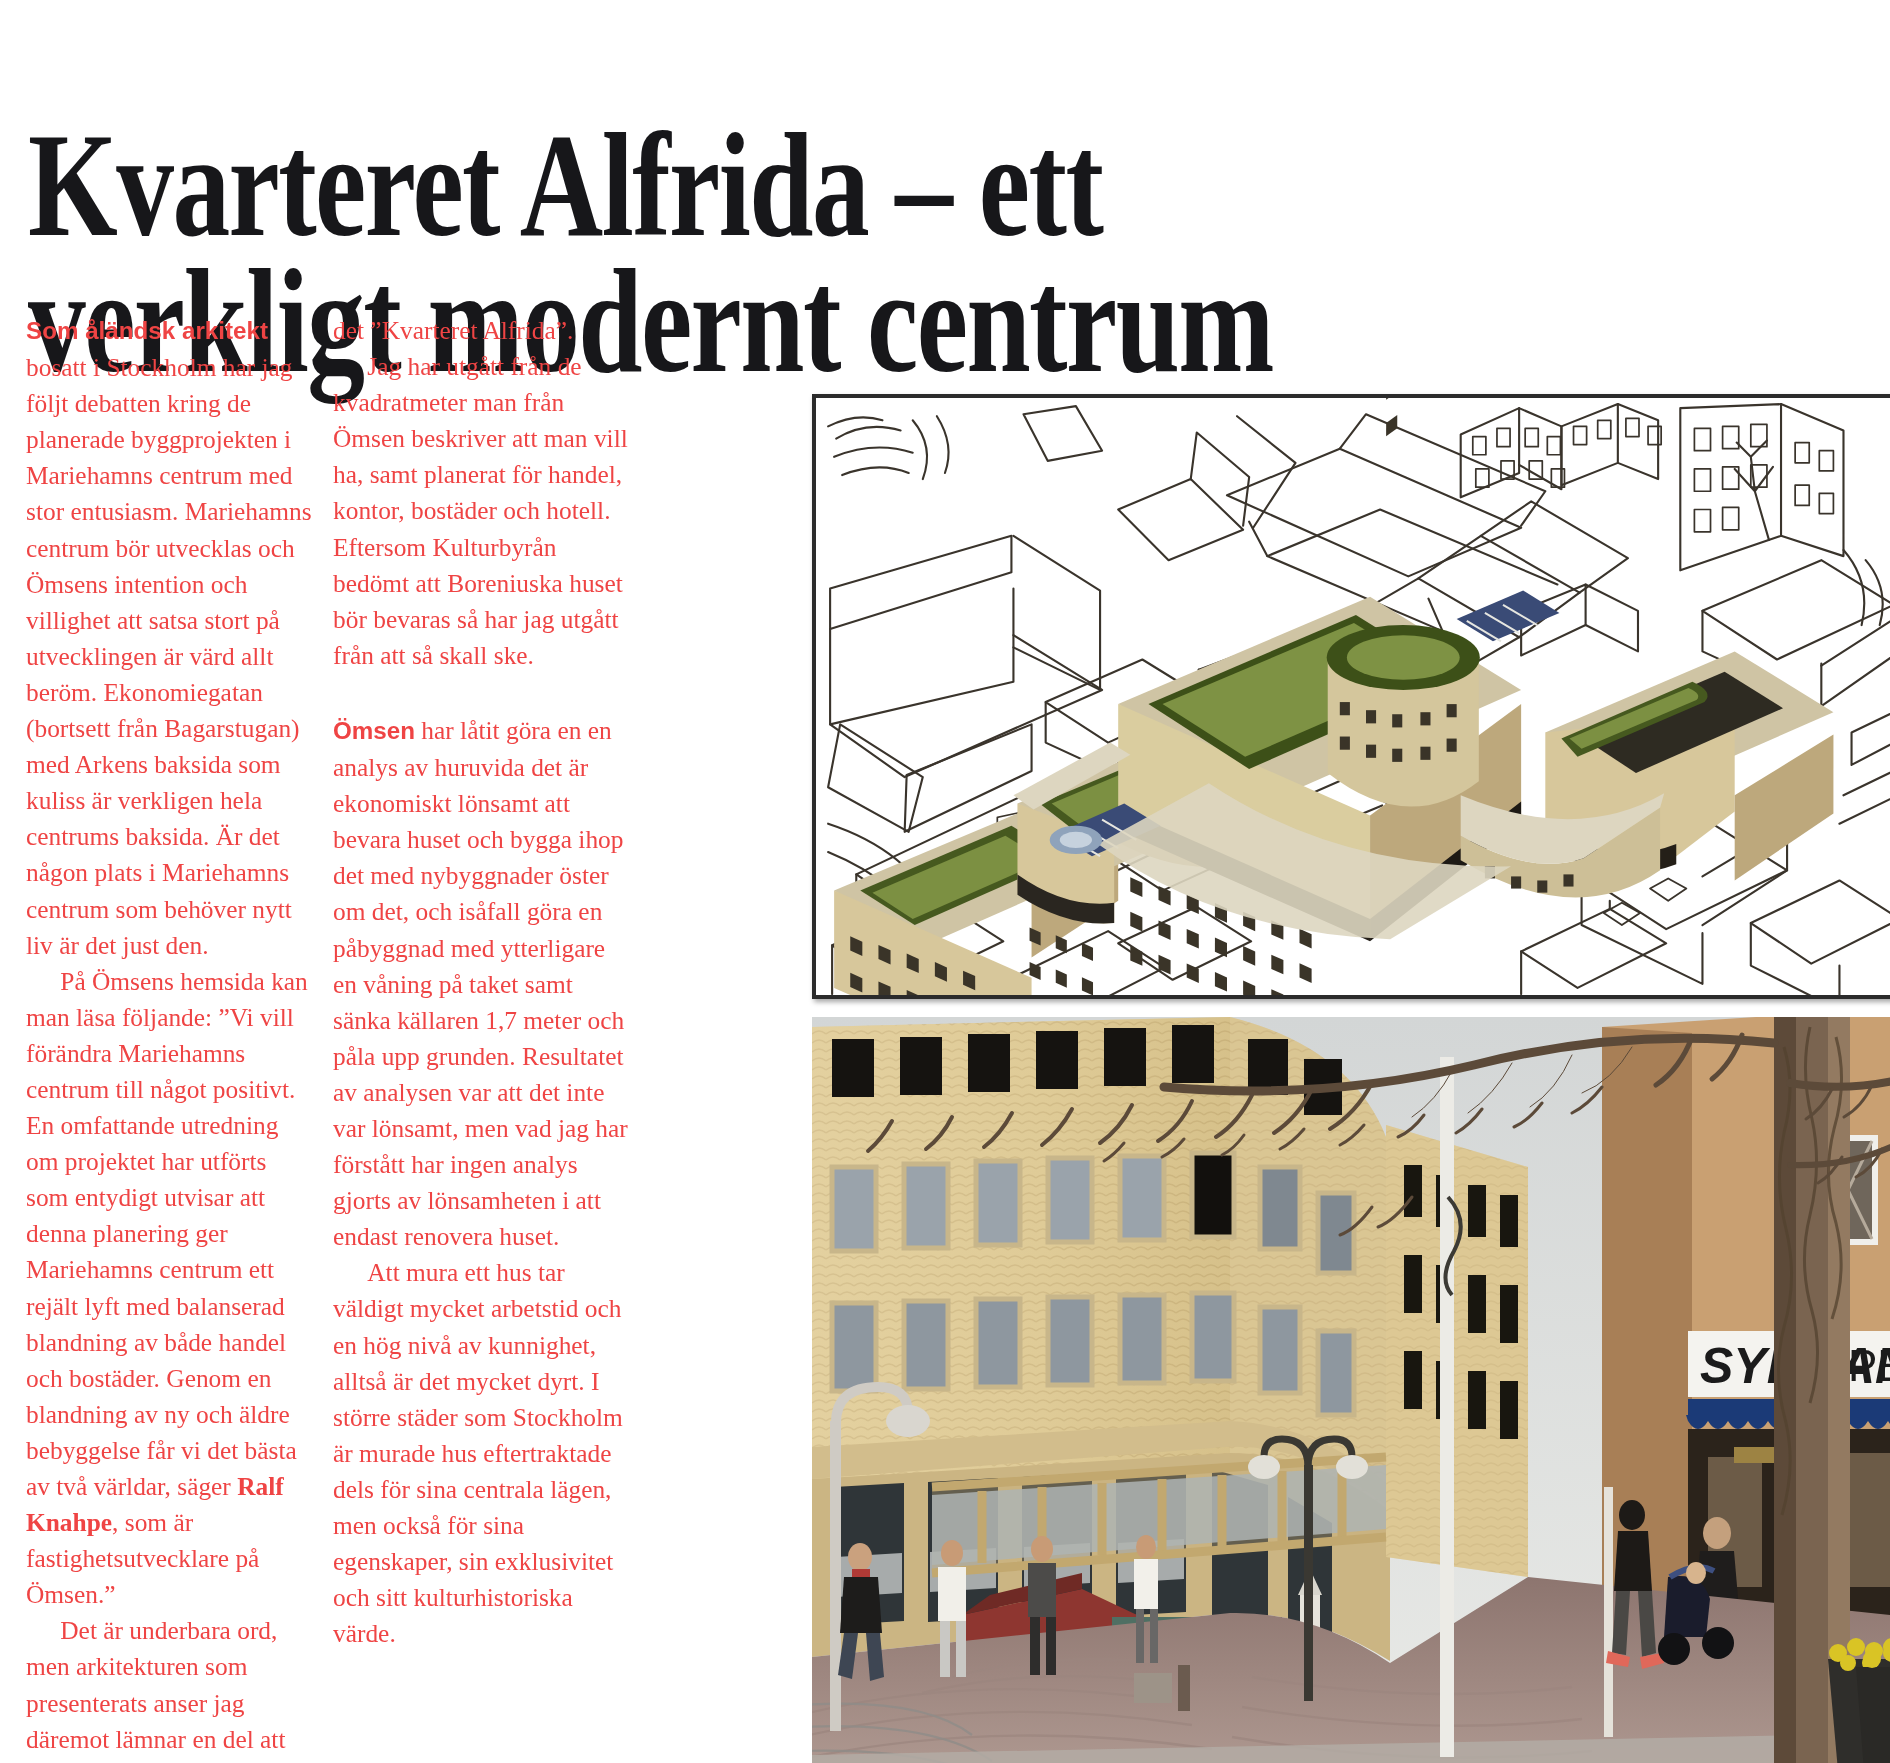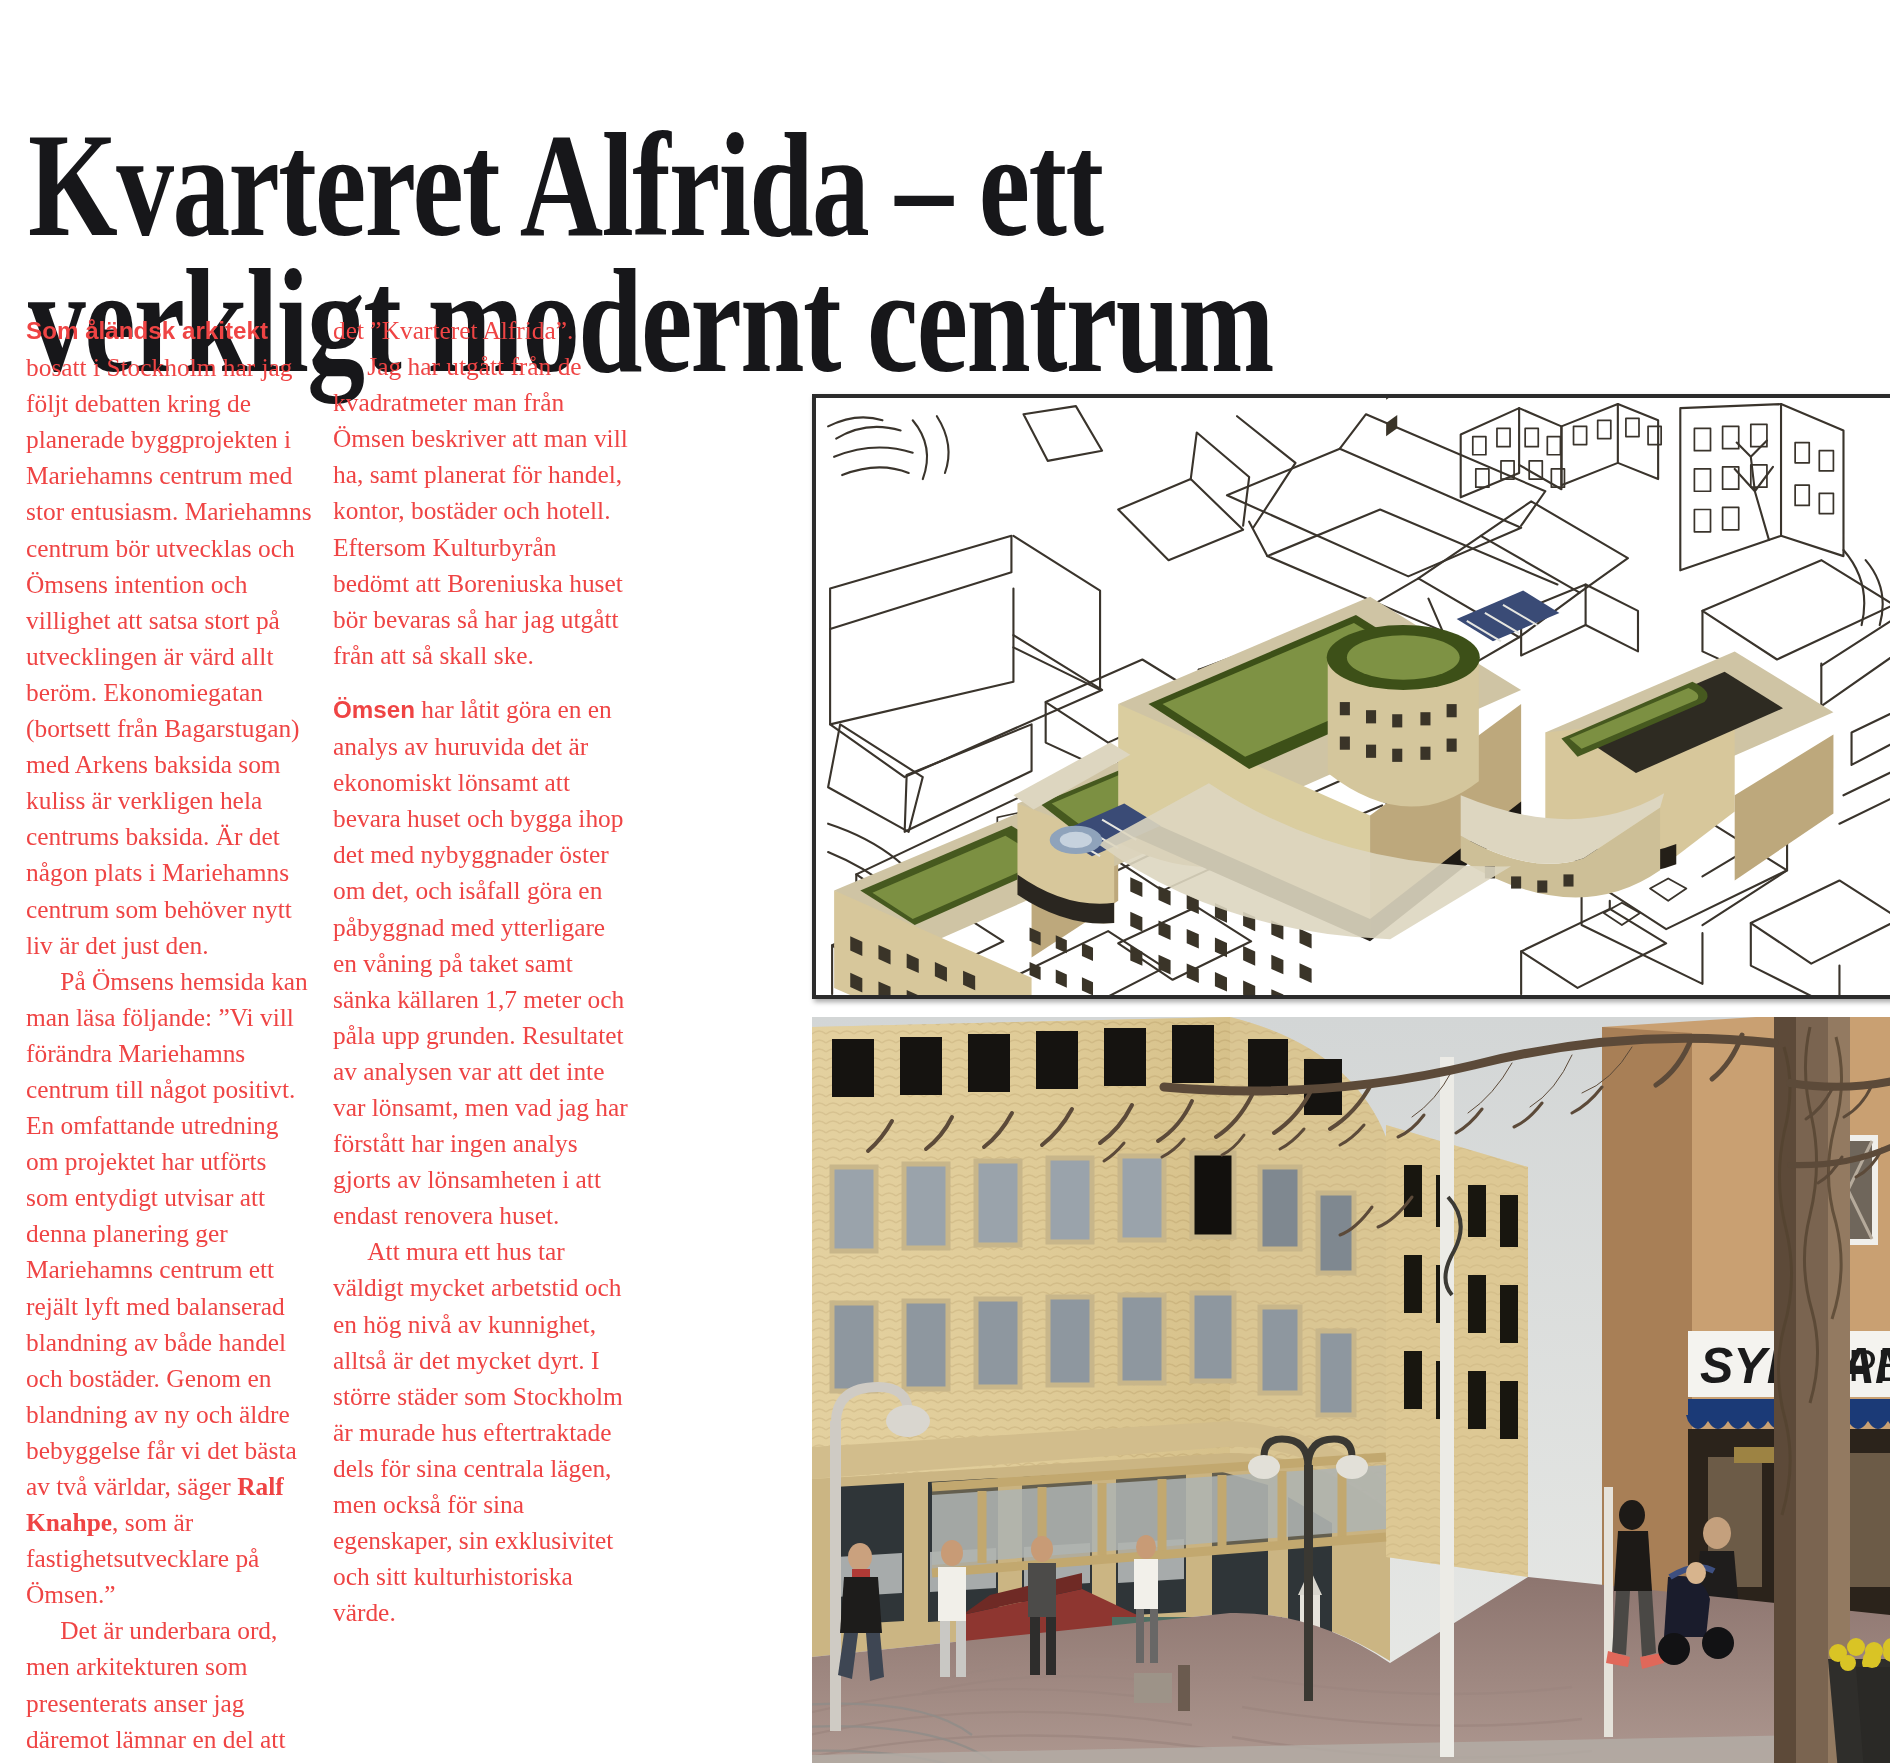--- a/index.html
+++ b/index.html
@@ -31,21 +31,21 @@
     position:absolute;
     top:312px;
     font-family:"Liberation Serif", serif;
     font-size:25.4px;
     line-height:36.1px;
     color:#ef4444;
     text-align:left;
   }
   .col p{margin:0;}
   .col p.indent{text-indent:1.35em;}
-  .col p.spaced{margin-top:18px;}
+  .col p.spaced{margin-top:39px;}
   .col b{font-family:"Liberation Sans", sans-serif;font-weight:700;font-size:24.2px;}
   .col .bold-serif{font-weight:700;}
 
   #col1{left:26px;width:288px;height:1451px;overflow:hidden;}
   #col2{left:333px;width:300px;height:1451px;overflow:hidden;}
 
   
   .fig1{
     position:absolute;left:772px;top:378px;width:1098px;height:597px;
     border:4px solid #2b2b2b;background:#ffffff;overflow:hidden;

